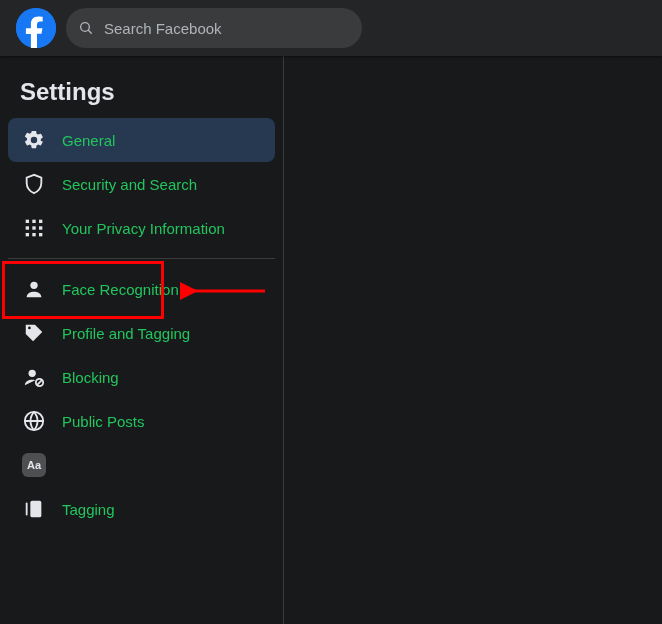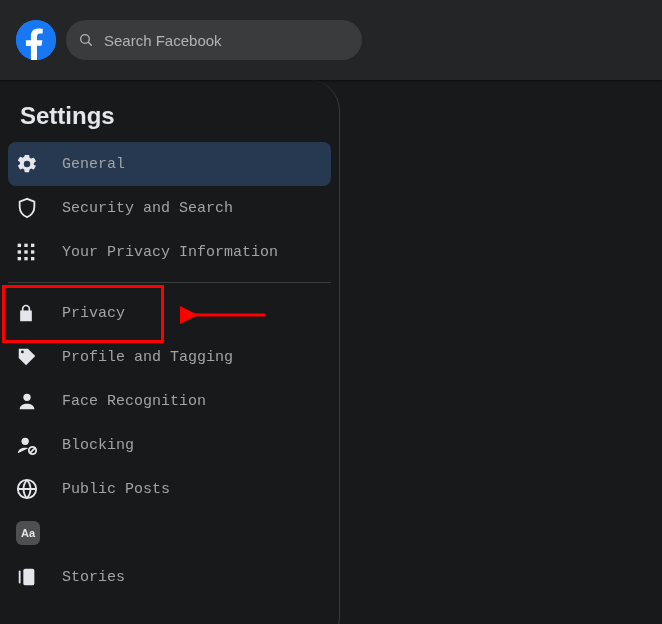--- a/index.html
+++ b/index.html
@@ -10,21 +10,21 @@
     background: #18191a;
     font-family: Helvetica, Arial, sans-serif;
     color: #e4e6eb;
     overflow: hidden;
   }
   .topbar {
     height: 56px;
     background: #242526;
     display: flex;
     align-items: center;
-    padding: 12px 16px;
+    padding: 0 16px;
     box-shadow: 0 1px 2px rgba(0,0,0,.5);
     position: relative;
     z-index: 2;
   }
   .fb-logo {
     width: 40px;
     height: 40px;
     border-radius: 50%;
     background: #1877f2;
     display: flex;
@@ -58,27 +58,26 @@
     font-size: 15px;
     width: 100%;
   }
   .search-input::placeholder { color: #b0b3b8; }
 
   .below {
     display: flex;
     height: calc(624px - 56px);
   }
   .sidebar {
-    width: 340px;
+    width: 284px;
     border-right: 1px solid #3a3b3c;
     background: #18191a;
     padding: 8px 8px 8px 8px;
     box-sizing: border-box;
     overflow: hidden;
-    border-radius: 31px;
   }
   .main {
     flex: 1;
     background: #18191a;
   }
   .settings-title {
     font-size: 24px;
     font-weight: 700;
     color: #e4e6eb;
     padding: 14px 8px 12px 12px;
@@ -98,28 +97,28 @@
     position: relative;
   }
   .nav-item.active {
     background: #263951;
   }
   .nav-icon {
     width: 36px;
     height: 36px;
     display: flex;
     align-items: center;
+    justify-content: center;
     margin-right: 10px;
     flex: 0 0 auto;
     color: #e4e6eb;
   }
   .nav-label {
     font-size: 15px;
-    color: #a3a3a3;
-    font-family: Liberation Mono, monospace;
+    color: #22c55e;
   }
   .divider {
     height: 1px;
     background: #3a3b3c;
     margin: 8px 0 8px 0;
   }
   .highlight-box {
     position: absolute;
     border: 3px solid #ff0000;
     pointer-events: none;
@@ -196,46 +195,38 @@
           </svg>
         </span>
         <span class="nav-label">Your Privacy Information</span>
       </div>
     </div>
 
     <div class="divider"></div>
 
     <div class="nav-list" style="position:relative;">
 
-      <div class="nav-item" style="position:relative;">
-        <span class="nav-icon">
-          <svg width="20" height="20" viewBox="0 0 24 24" fill="currentColor">
-            <path d="M17 9V7a5 5 0 0 0-10 0v2H5v13h14V9Zm-8-2a3 3 0 0 1 6 0v2H9Z"></path>
-          </svg>
-        </span>
-        <span class="nav-label">Privacy</span>
-      </div>
-
-      <div class="nav-item">
-        <span class="nav-icon">
-          <svg width="22" height="22" viewBox="0 0 24 24" fill="currentColor">
-            <path d="M21 11 13 3H3v10l8 8 10-10Zm-14-3a1.5 1.5 0 1 1 1.5-1.5A1.5 1.5 0 0 1 7 8Z"></path>
-          </svg>
-        </span>
-        <span class="nav-label">Profile and Tagging</span>
-      </div>
 
       <div class="nav-item">
         <span class="nav-icon">
           <svg width="22" height="22" viewBox="0 0 24 24" fill="currentColor">
             <circle cx="12" cy="8" r="4"></circle>
             <path d="M4 21c0-4 4-6 8-6s8 2 8 6Z"></path>
           </svg>
         </span>
         <span class="nav-label">Face Recognition</span>
+      </div>
+
+      <div class="nav-item">
+        <span class="nav-icon">
+          <svg width="22" height="22" viewBox="0 0 24 24" fill="currentColor">
+            <path d="M21 11 13 3H3v10l8 8 10-10Zm-14-3a1.5 1.5 0 1 1 1.5-1.5A1.5 1.5 0 0 1 7 8Z"></path>
+          </svg>
+        </span>
+        <span class="nav-label">Profile and Tagging</span>
       </div>
 
       <div class="nav-item">
         <span class="nav-icon">
           <svg width="22" height="22" viewBox="0 0 24 24" fill="currentColor">
             <circle cx="10" cy="8" r="4"></circle>
             <path d="M2 21c0-4 4-6 8-6 1.2 0 2.3.2 3.3.5"></path>
             <circle cx="18" cy="18" r="4" fill="none" stroke="currentColor" stroke-width="2"></circle>
             <line x1="15.2" y1="20.8" x2="20.8" y2="15.2" stroke="currentColor" stroke-width="2"></line>
           </svg>
@@ -260,21 +251,21 @@
         </span>
       </div>
 
       <div class="nav-item">
         <span class="nav-icon">
           <svg width="22" height="22" viewBox="0 0 24 24" fill="none" stroke="currentColor" stroke-width="2">
             <rect x="8" y="3" width="12" height="18" rx="2" fill="currentColor" stroke="none"></rect>
             <path d="M4 6v12" stroke="currentColor" stroke-width="2" stroke-linecap="round"></path>
           </svg>
         </span>
-        <span class="nav-label">Stories</span>
+        <span class="nav-label">Tagging</span>
       </div>
 
       <div class="highlight-box" style="left:-6px; top:-6px; width:156px; height:52px;"></div>
       <svg class="arrow-svg" width="90" height="40" style="left:172px; top:4px;">
         <defs>
           <marker id="ah" markerWidth="10" markerHeight="10" refX="2" refY="5" orient="auto">
             <path d="M10 0 L0 5 L10 10 Z" fill="#ff0000"></path>
           </marker>
         </defs>
         <line x1="85" y1="20" x2="12" y2="20" stroke="#ff0000" stroke-width="3" marker-end="url(#ah)"></line>

